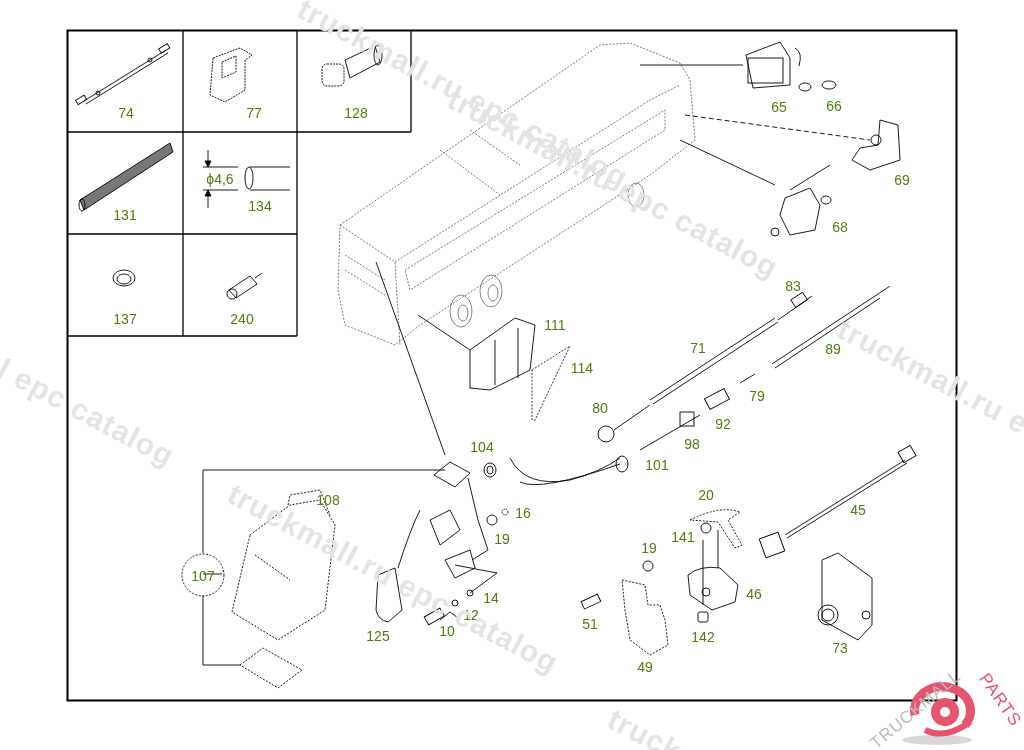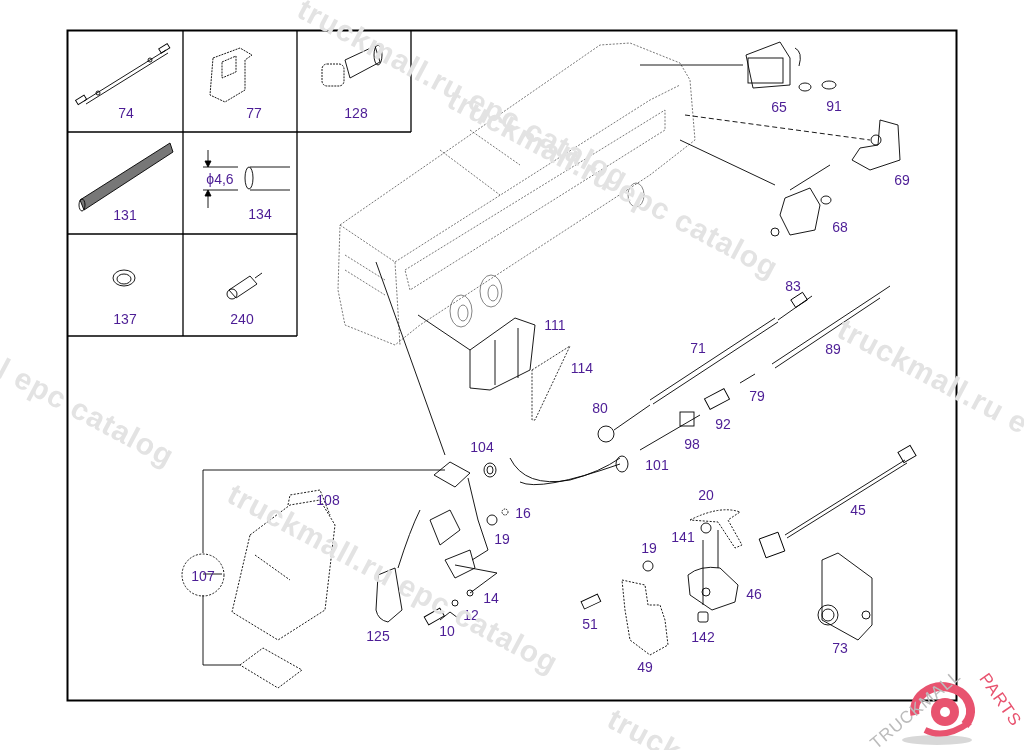--- a/index.html
+++ b/index.html
@@ -1,18 +1,18 @@
 <!DOCTYPE html>
 <html><head>
 <meta charset="utf-8">
 <style>
   html, body { margin:0; padding:0; background:#ffffff; }
   body { width:1024px; height:750px; position:relative; overflow:hidden; font-family:"Liberation Sans", sans-serif; }
   #stage { position:absolute; left:0; top:0; width:1024px; height:750px; }
-  .lbl { position:absolute; font-size:14px; color:#4c1d95; line-height:1; white-space:nowrap; transform:translate(-50%,-50%); }
+  .lbl { position:absolute; font-size:14px; color:#4d7c0f; line-height:1; white-space:nowrap; transform:translate(-50%,-50%); }
   .wm { position:absolute; font-size:30px; color:#e3e3e3; font-weight:bold; white-space:nowrap; transform-origin:left center; letter-spacing:1px; }
   .logo-text { position:absolute; font-size:17px; color:#bbbbbb; letter-spacing:1px; }
 </style>
 </head>
 <body>
 
 <div id="stage">
 
 <svg width="1024" height="750" viewBox="0 0 1024 750" style="position:absolute;left:0;top:0" fill="none" stroke="#000" stroke-width="1">
 
@@ -230,26 +230,26 @@
     <circle cx="828" cy="615" r="6"></circle>
     <circle cx="866" cy="615" r="4"></circle>
   </g>
 </svg>
 
 <div class="lbl" style="left:126px;top:113px">74</div>
 <div class="lbl" style="left:254px;top:113px">77</div>
 <div class="lbl" style="left:356px;top:113px">128</div>
 <div class="lbl" style="left:125px;top:215px">131</div>
 <div class="lbl" style="left:220px;top:179px">ϕ4,6</div>
-<div class="lbl" style="left:260px;top:214px">134</div>
+<div class="lbl" style="left:260px;top:206px">134</div>
 <div class="lbl" style="left:125px;top:319px">137</div>
 <div class="lbl" style="left:242px;top:319px">240</div>
 
 <div class="lbl" style="left:779px;top:107px">65</div>
-<div class="lbl" style="left:834px;top:106px">91</div>
+<div class="lbl" style="left:834px;top:106px">66</div>
 <div class="lbl" style="left:902px;top:180px">69</div>
 <div class="lbl" style="left:840px;top:227px">68</div>
 <div class="lbl" style="left:793px;top:286px">83</div>
 <div class="lbl" style="left:698px;top:348px">71</div>
 <div class="lbl" style="left:833px;top:349px">89</div>
 <div class="lbl" style="left:555px;top:325px">111</div>
 <div class="lbl" style="left:582px;top:368px">114</div>
 <div class="lbl" style="left:757px;top:396px">79</div>
 <div class="lbl" style="left:600px;top:408px">80</div>
 <div class="lbl" style="left:723px;top:424px">92</div>

